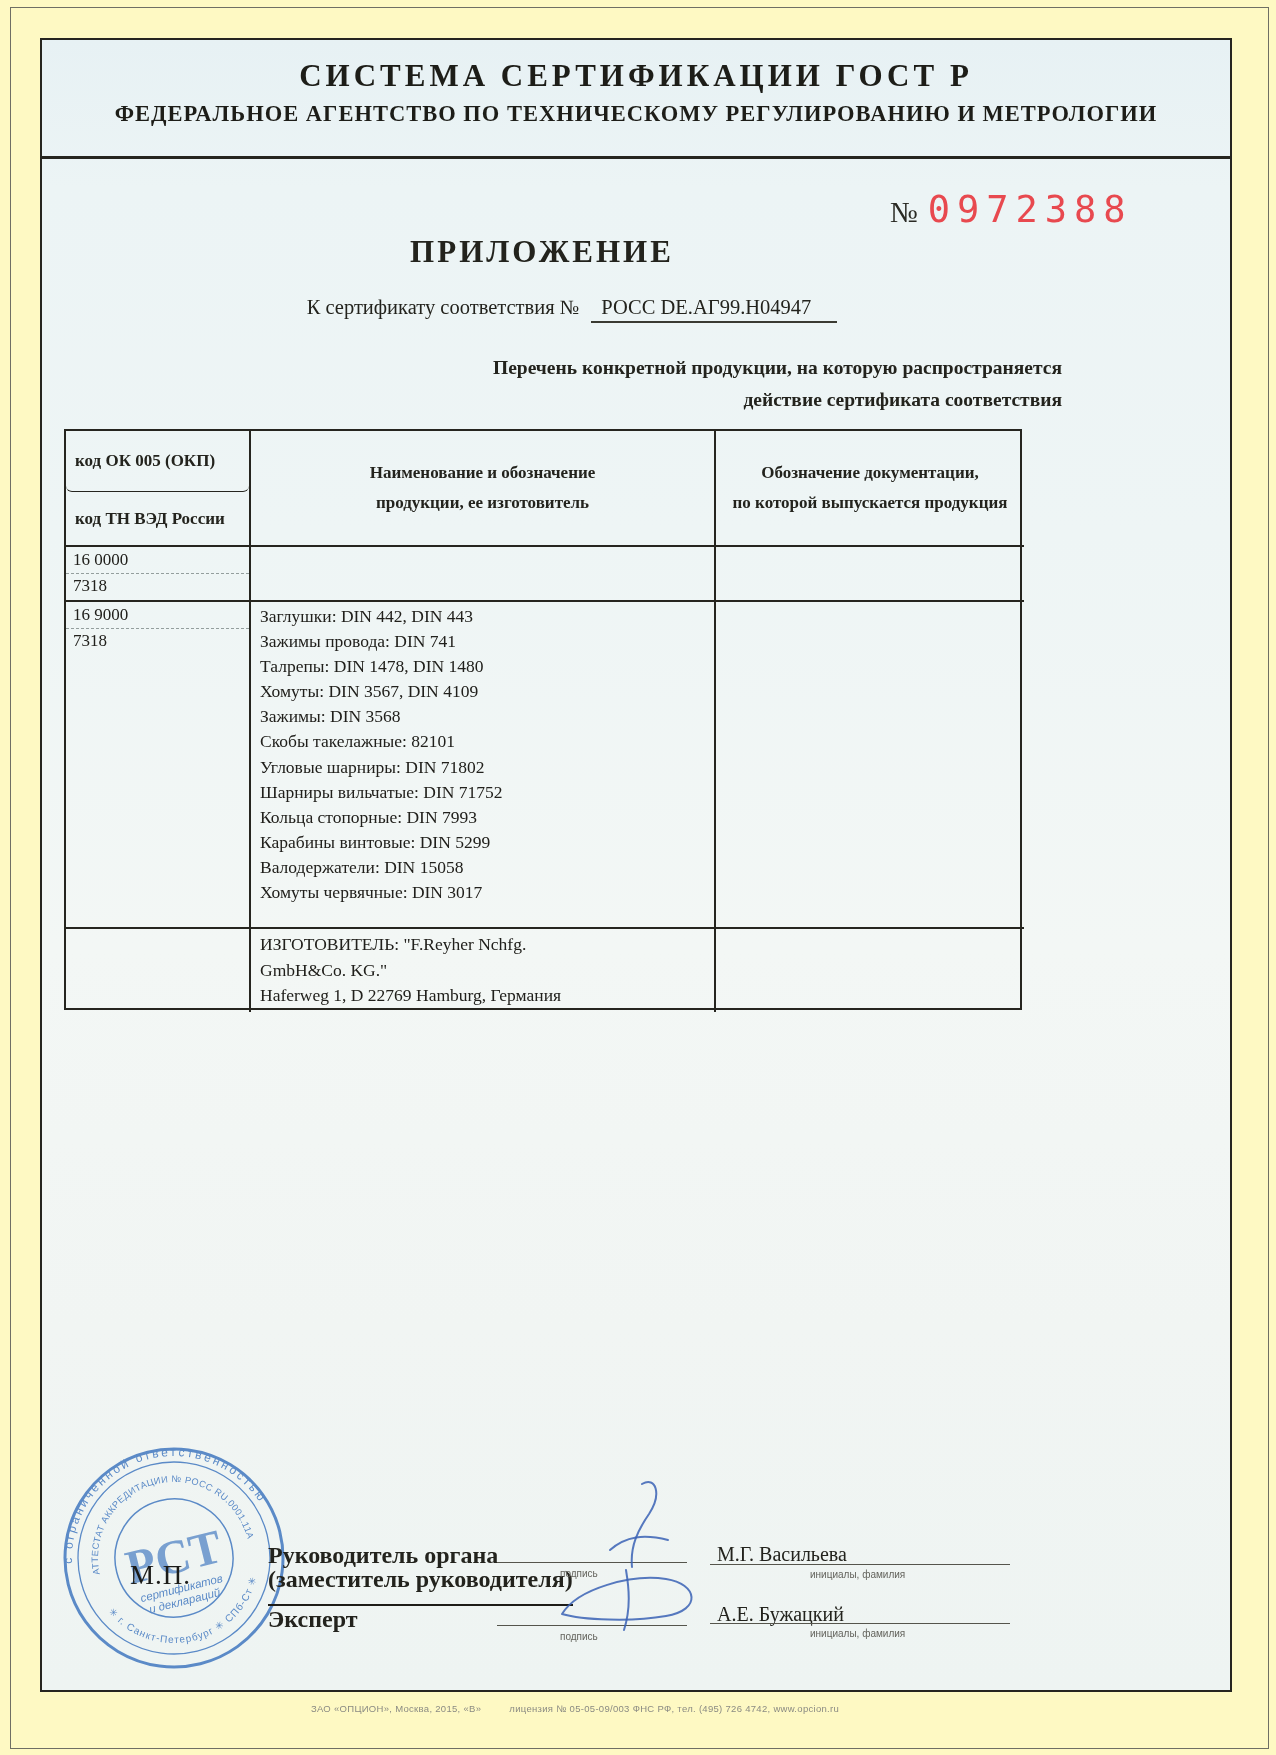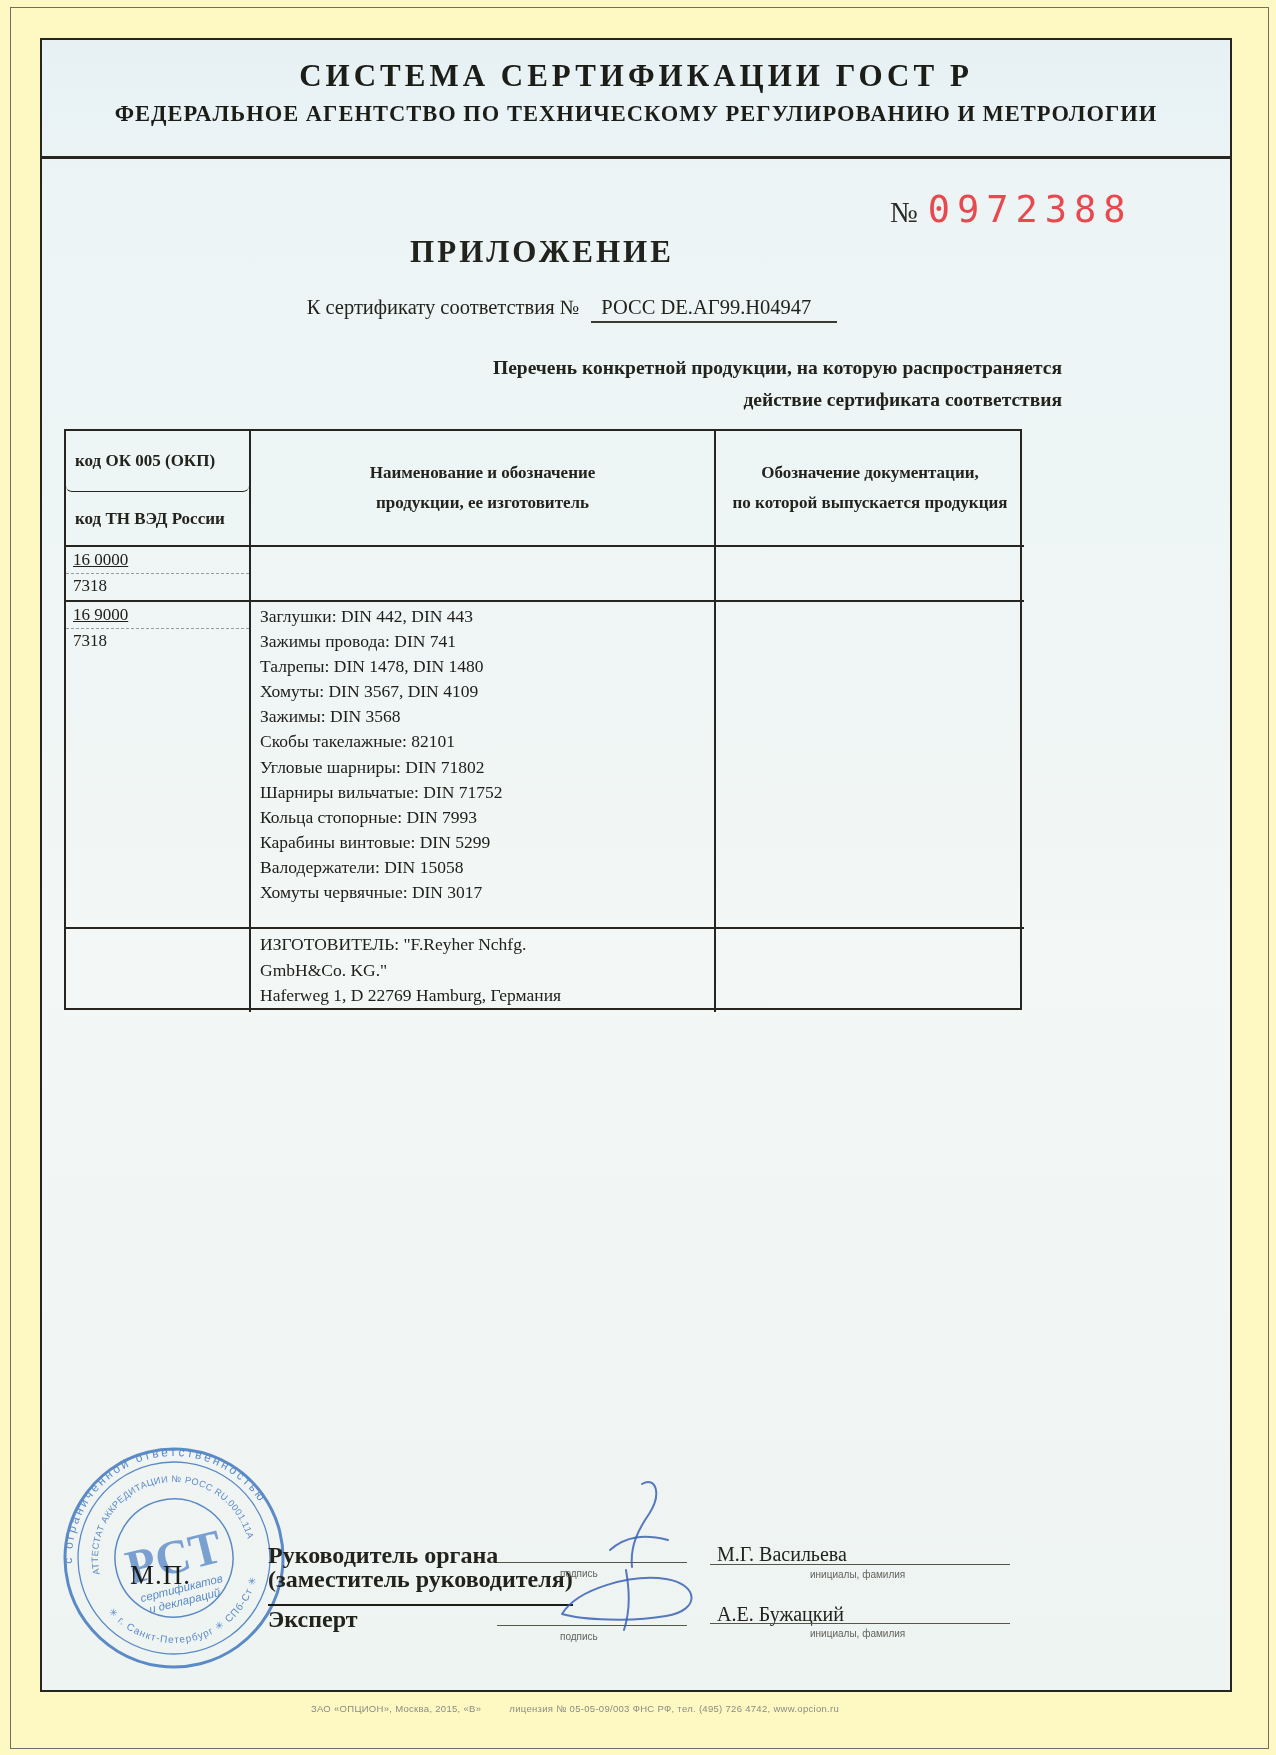--- a/index.html
+++ b/index.html
@@ -55,21 +55,21 @@
   }
   .cell{border-right:2px solid var(--line-dark);border-bottom:2px solid var(--line-dark);box-sizing:border-box;overflow:hidden;}
   .cell.last-col{border-right:none;}
   .cell.last-row{border-bottom:none;}
   .hdr{font-weight:bold;font-size:17px;color:#23231d;}
   .hdr.c1{display:flex;flex-direction:column;padding:0;}
   .h-top,.h-bot{display:flex;align-items:center;padding-left:9px;box-sizing:border-box;}
   .h-top{height:61px;border-bottom:1.5px solid var(--line-dark);border-radius:6px;}
   .h-bot{height:53px;}
   .hdr.cc{display:flex;flex-direction:column;justify-content:center;align-items:center;text-align:center;line-height:30px;}
-  .code-top{height:27px;border-bottom:1.2px dashed #949e9d;padding:3px 17px 0 7px;box-sizing:border-box;font-size:17px;text-decoration:underline;}
+  .code-top{height:27px;border-bottom:1.2px dashed #949e9d;padding:3px 17px 0 7px;box-sizing:border-box;font-size:17px;}
   .code-bot{padding:2px 0 0 7px;font-size:17px;}
   .prod{padding:2px 6px 0 9px;font-size:17.5px;line-height:25.1px;}
   .mfr{padding:3px 6px 0 9px;font-size:17.5px;line-height:25.5px;}
 
   .stamp{position:absolute;left:14px;top:1400px;width:236px;height:236px;transform:rotate(-14deg);opacity:.92;}
   .stamp .ring{stroke:var(--stamp-blue);}
   .stamp .stxt{fill:var(--stamp-blue);}
   .mp-mark{position:absolute;left:88px;top:1520px;font-size:27px;color:#1b1b18;letter-spacing:1px;}
 
   .role{position:absolute;left:226px;font-size:24px;font-weight:bold;color:#23231d;}

